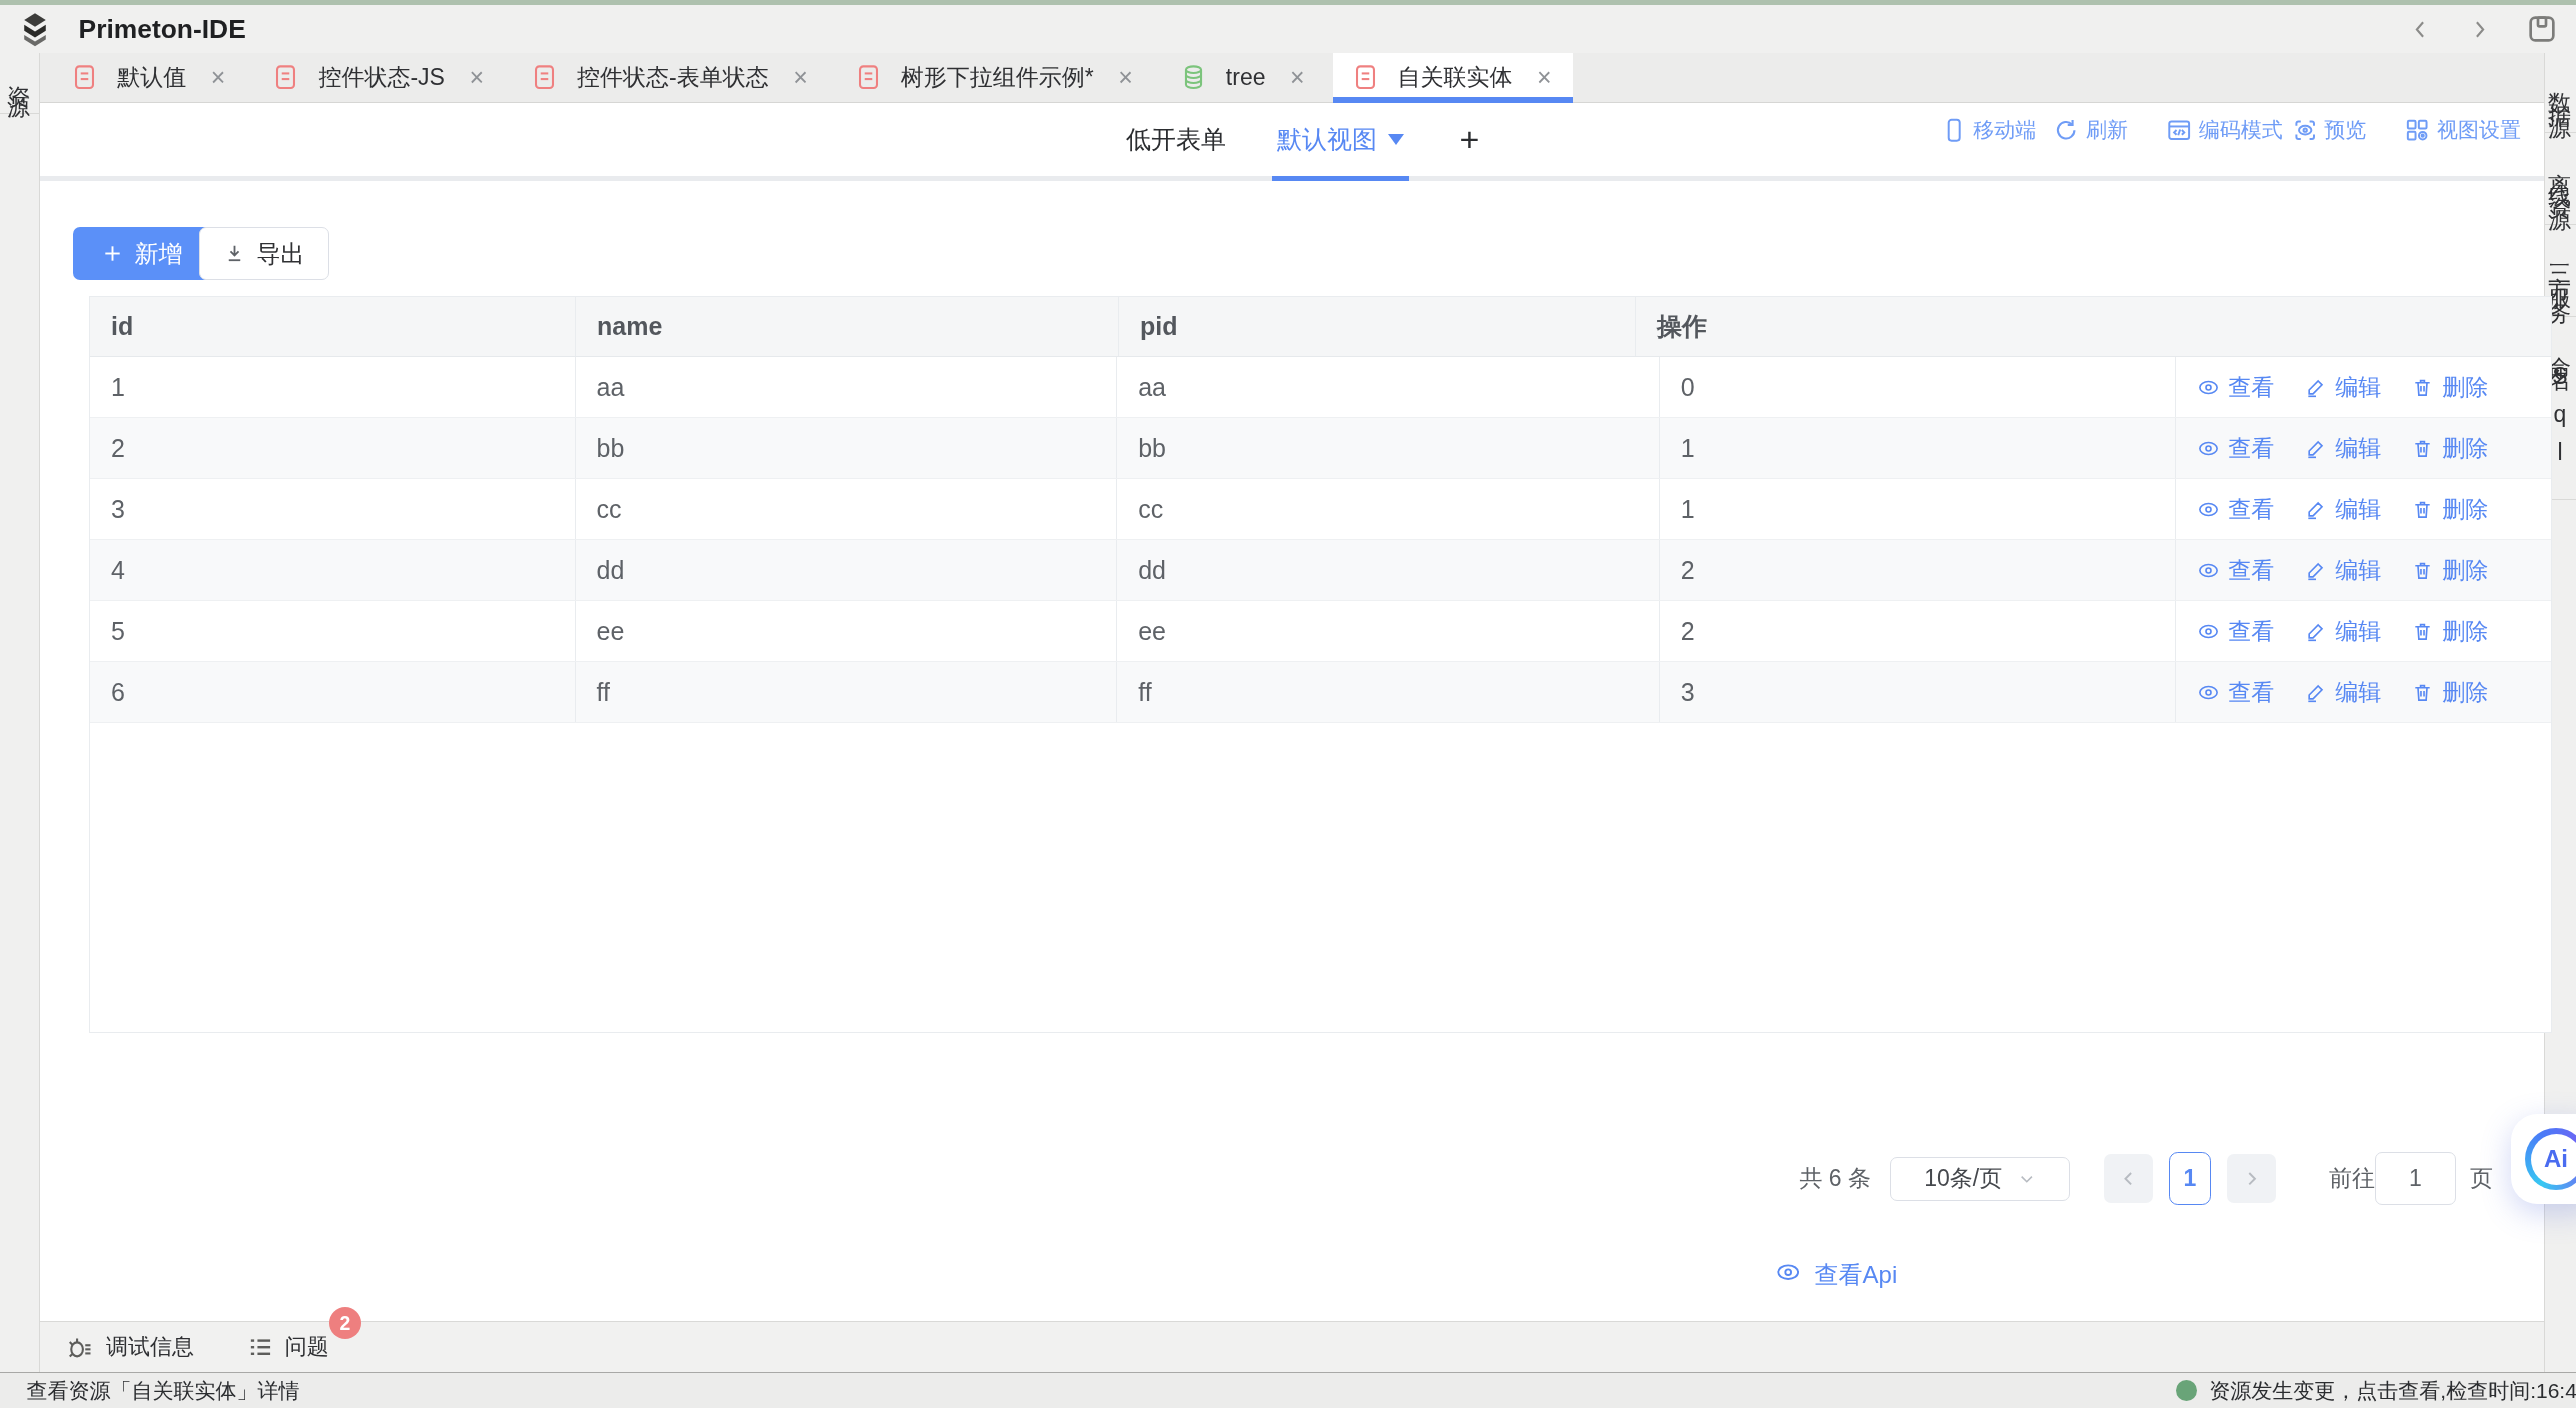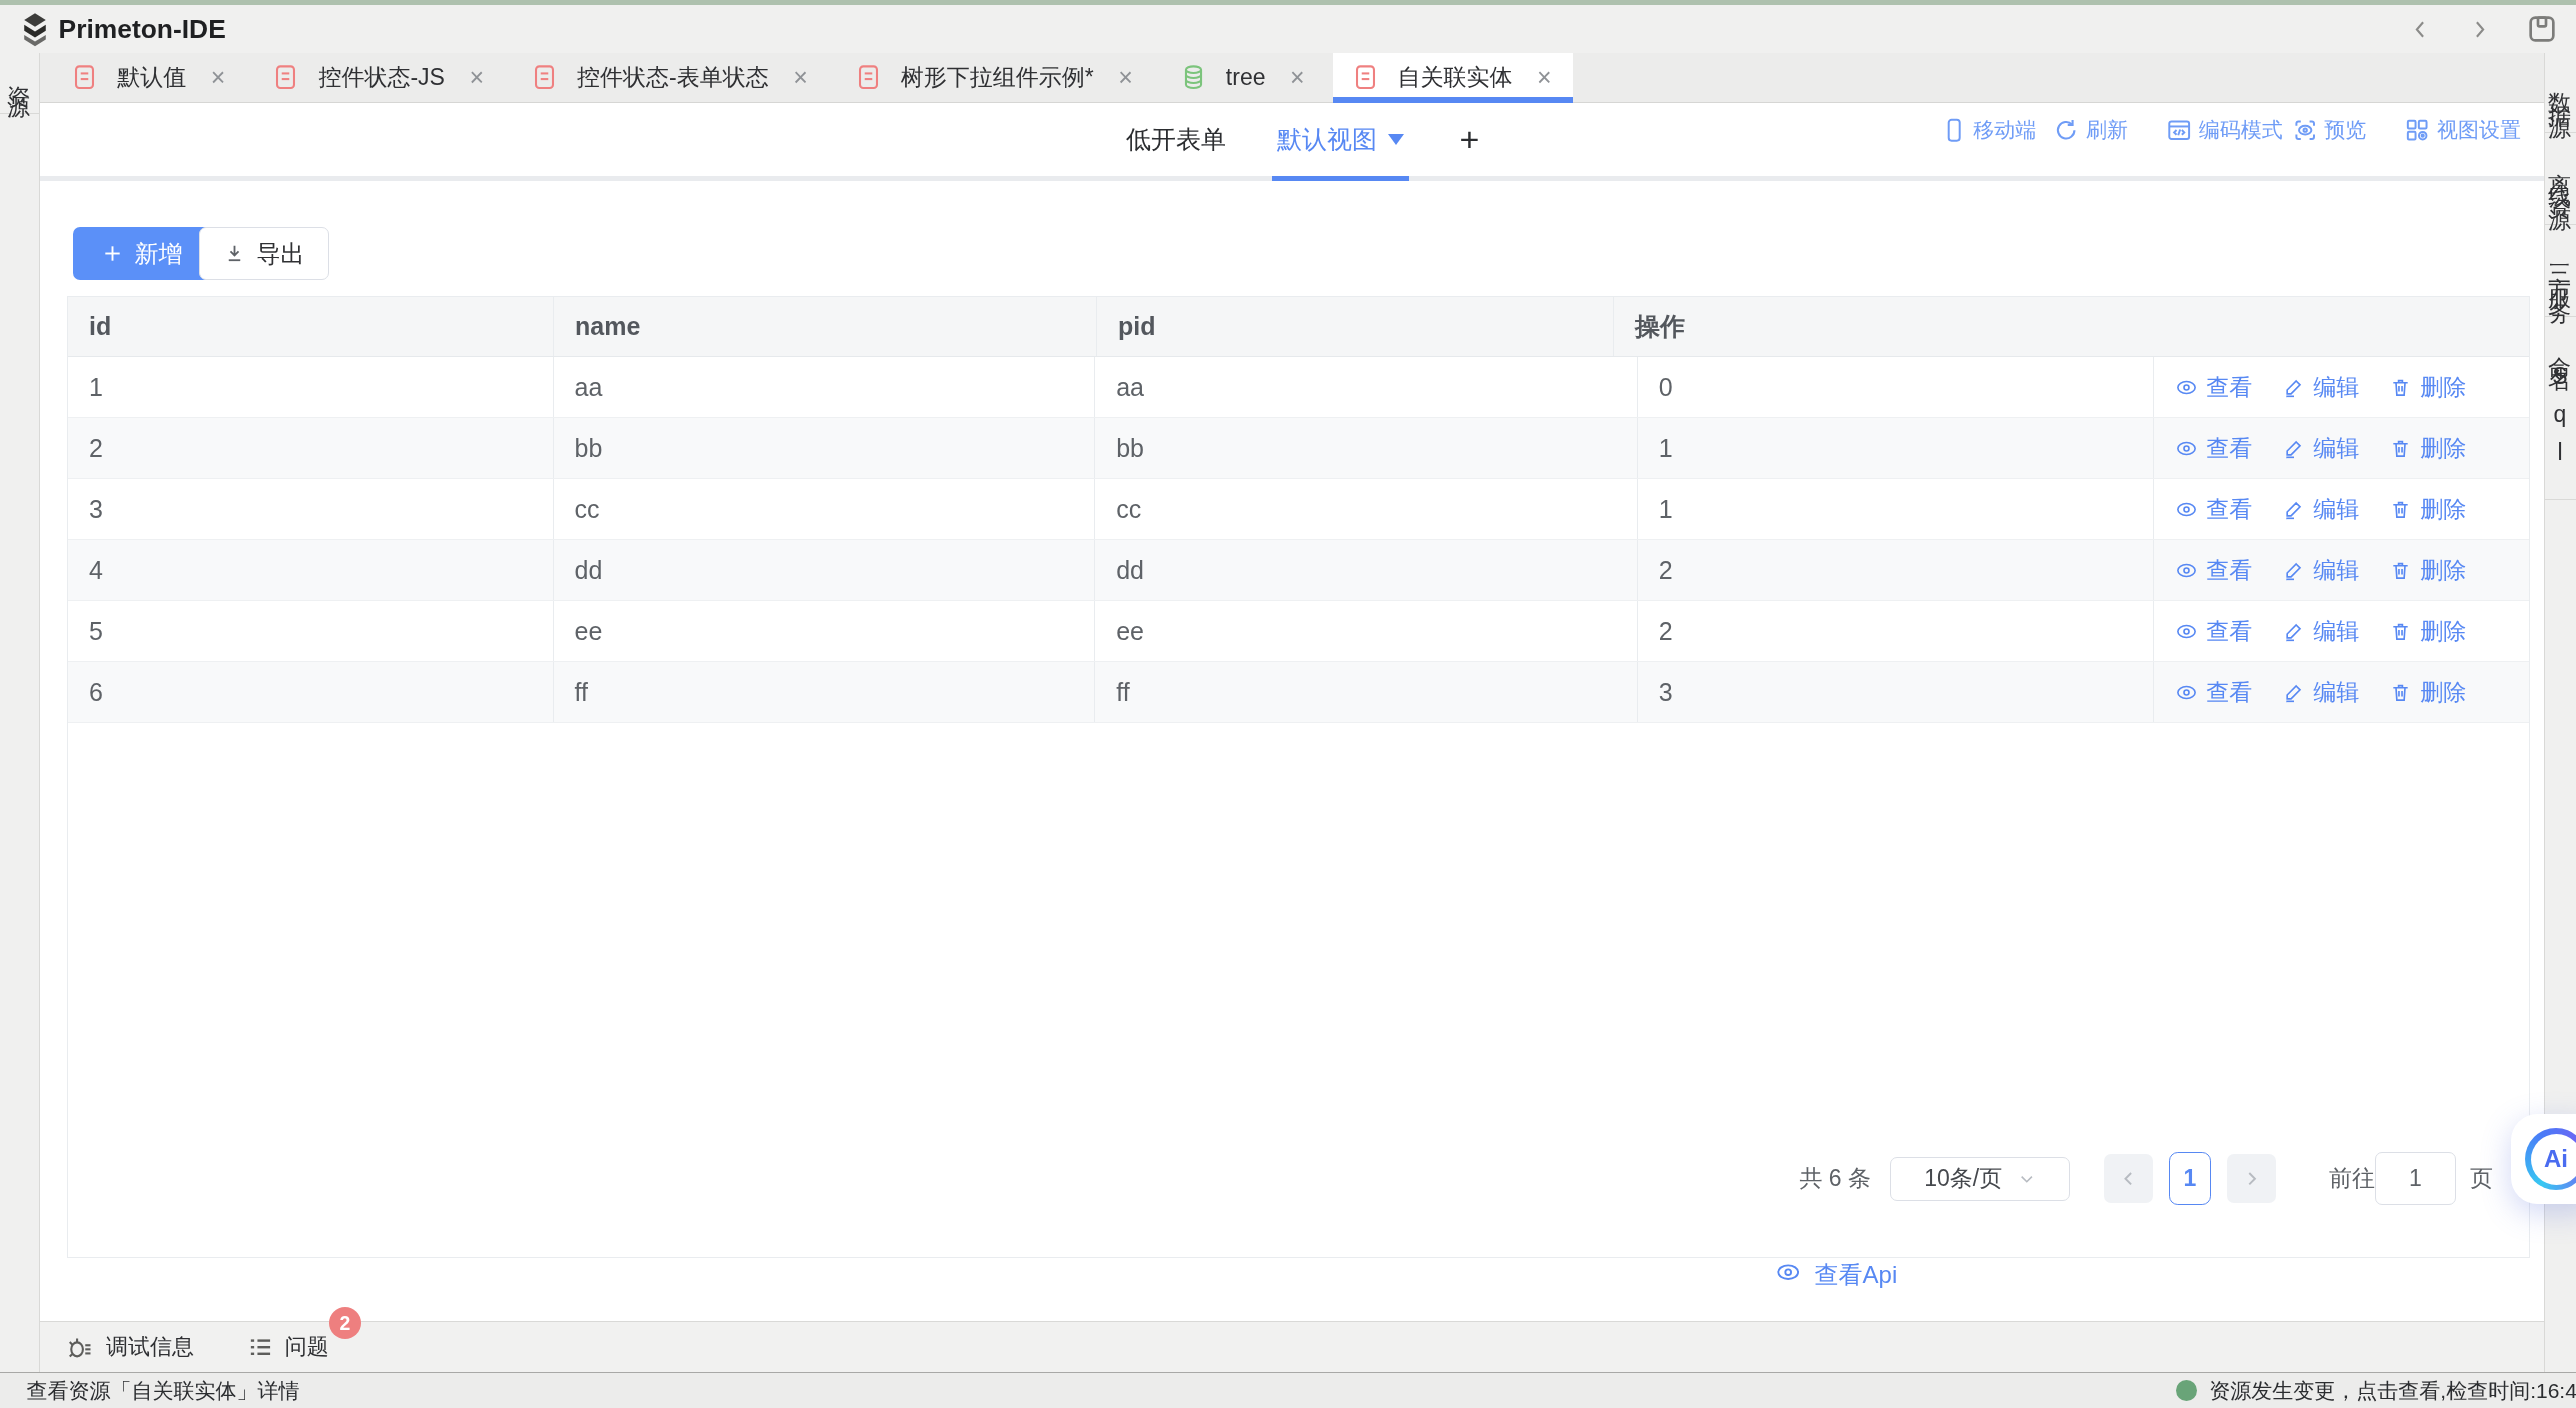--- a/index.html
+++ b/index.html
@@ -11,21 +11,21 @@
   }
   *{margin:0;padding:0;box-sizing:border-box}
   html,body{width:2576px;height:1409px}
   body{font-family:"Liberation Sans","DejaVu Sans",sans-serif;background:#fff;color:var(--ink)}
   .screen{position:relative;width:2576px;height:1409px;overflow:hidden;background:#fff}
   svg{display:block;flex:none}
 
   
   .top-strip{position:absolute;left:0;top:0;width:100%;height:5.3px;background:#aec1ae}
   .titlebar{position:absolute;left:0;top:5.3px;width:100%;height:48px;background:#f0f0ef;display:flex;align-items:center;padding:0 17.6px}
-  .app-title{font-size:26.4px;font-weight:700;color:#1f2022;margin-left:7px}
+  .app-title{font-size:26.4px;font-weight:700;color:#1f2022;margin-left:27px}
   .titlebar-right{margin-left:auto;display:flex;align-items:center;gap:34px;color:#8b8b89}
 
   
   .left-rail{position:absolute;left:0;top:53px;width:40px;bottom:37px;background:var(--rail-bg);border-right:1.8px solid var(--rail-border)}
   .right-rail{position:absolute;right:0;top:53px;width:32px;bottom:37px;background:var(--rail-bg);border-left:1.8px solid var(--rail-border)}
   .rail-item{display:flex;justify-content:center;padding:21px 0;border-bottom:1.8px solid var(--rail-border)}
   .rail-item span{writing-mode:vertical-rl;text-orientation:upright;font-size:23px;letter-spacing:12.3px;color:var(--ink)}
   .left-rail .rail-item{padding:14px 0 25px}
   .left-rail .rail-item span{letter-spacing:10.6px}
 
@@ -46,21 +46,21 @@
   .add-view{font-size:34px;color:#2b2d30;margin-left:56px;font-weight:300}
   .viewbar-actions{position:absolute;right:23px;top:13.2px;display:flex;gap:8.8px}
   .vb-action{display:flex;align-items:center;gap:6.2px;color:#6f9cf6;font-size:21px;min-width:104px}
 
   
   .content{position:absolute;left:40px;right:32px;top:182px;bottom:88px;background:#fff}
   .btn{display:flex;align-items:center;gap:10.6px;height:53px;border-radius:7px;font-size:24px}
   .btn-add{position:absolute;left:33px;top:45px;padding:0 28px;background:var(--accent-btn);color:#fff}
   .btn-export{position:absolute;left:159px;top:45px;padding:0 23px;background:#fff;border:1.8px solid #dcdfe6;color:#2f3033}
 
-  .table{position:absolute;left:27px;top:114px;width:2463px;height:962px;border:1.8px solid #e9ecef;font-size:25px;color:#5e6267;background:#fff}
+  .table{position:absolute;left:49px;top:114px;width:2463px;height:737px;border:1.8px solid #e9ecef;font-size:25px;color:#5e6267;background:#fff}
   .t-head{display:flex;height:60px;background:#f5f6f7;border-bottom:1.8px solid #e6e9ec;font-weight:700;color:#53575d}
   .t-row{display:flex;height:61px;border-bottom:1.8px solid #eef0f2;background:#fff}
   .t-row.striped{background:#f8f9fa}
   .t-cell{display:flex;align-items:center;padding:0 21px;border-right:1.8px solid #e9ecef;overflow:hidden}
   .t-cell:last-child{border-right:none}
   .c1{width:486px}.c2{width:542px}.c3{width:543px}.c4{width:517px}.c5{width:375px;gap:30px}
   .op{display:flex;align-items:center;gap:8px;color:var(--accent);font-size:23px;white-space:nowrap}
 
   .pagination{position:absolute;top:970px;right:51px;display:flex;align-items:center;font-size:23px;color:#5e6267}
   .pg-total{margin-right:19px}

